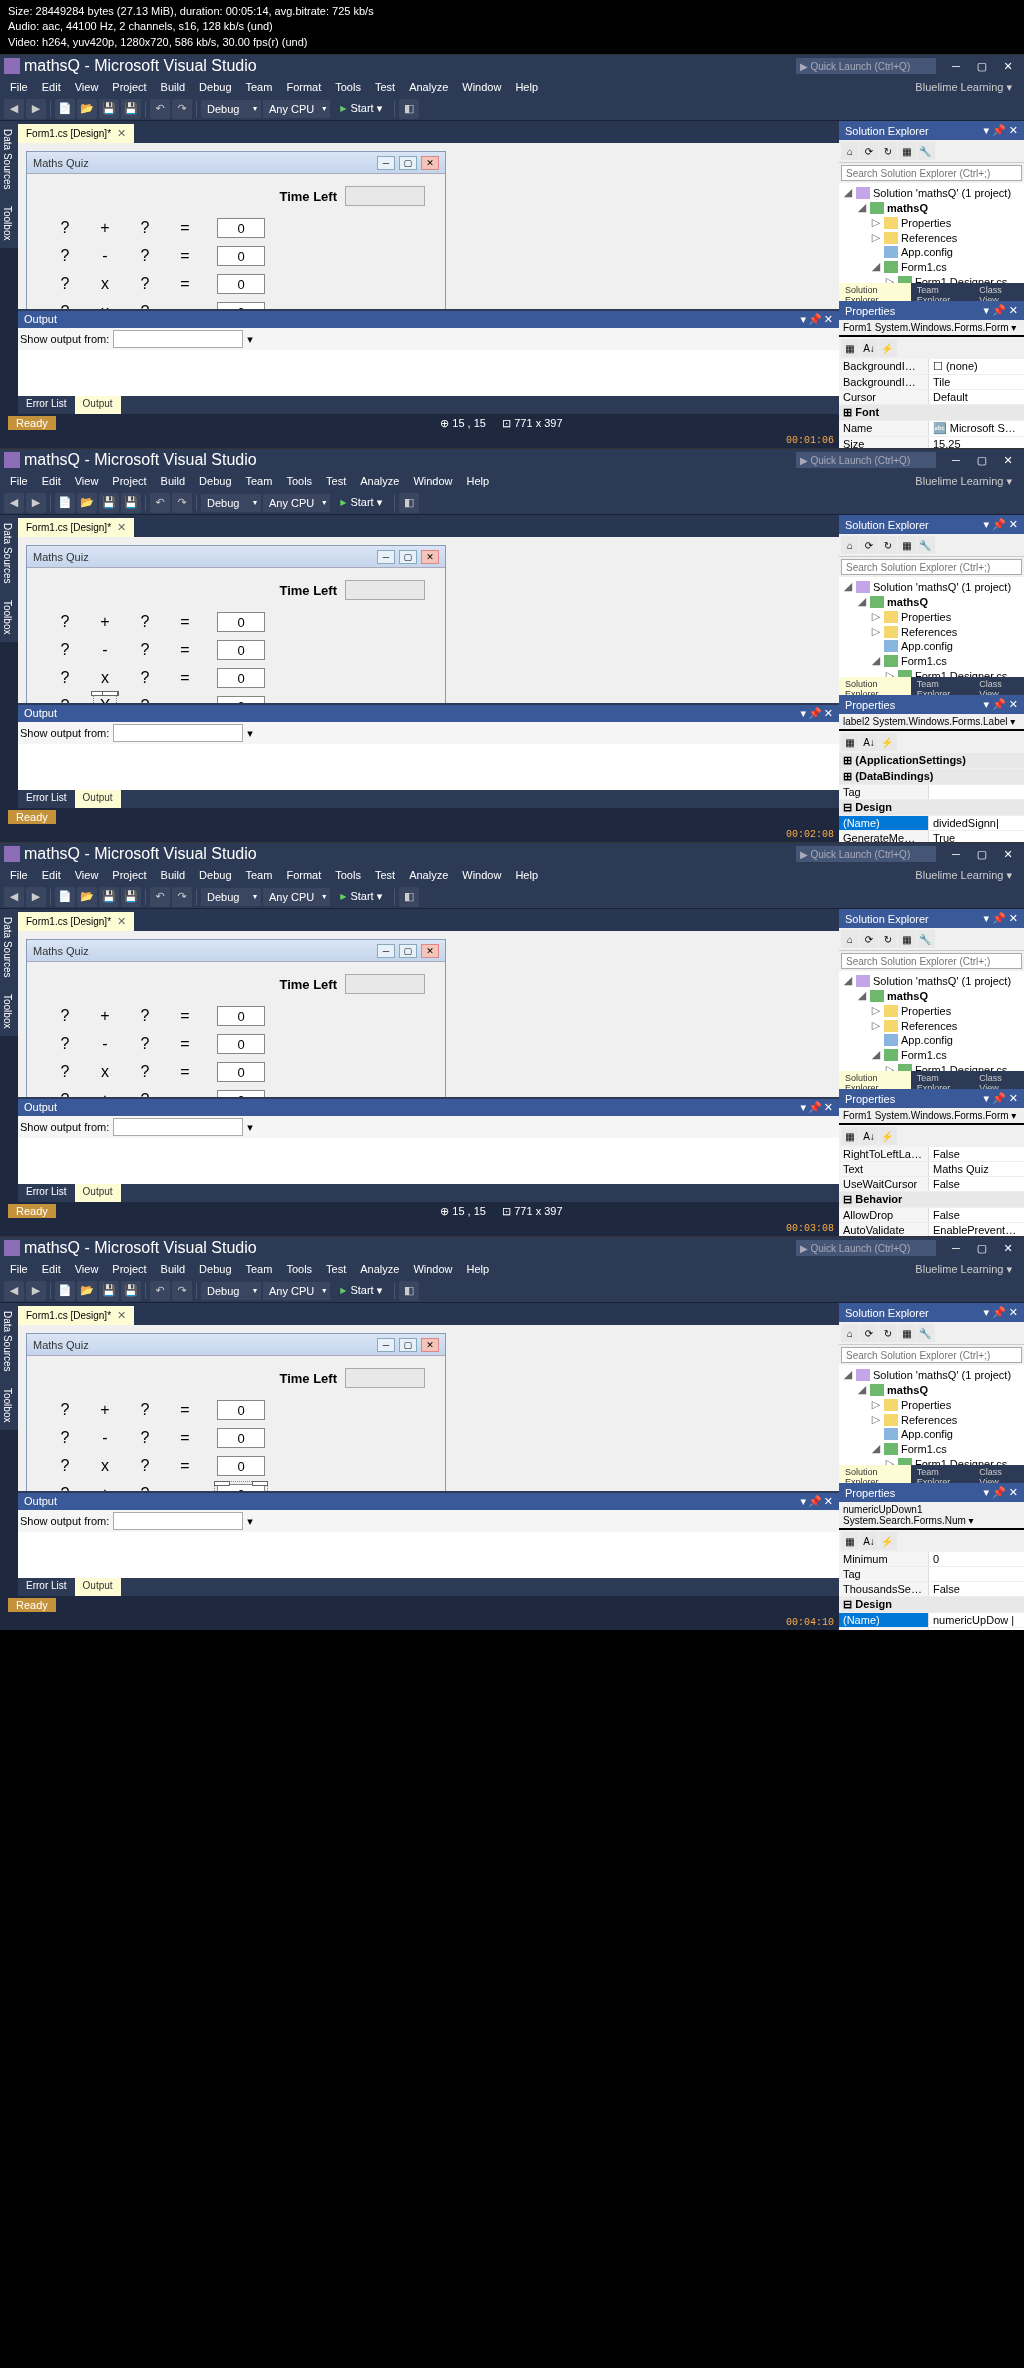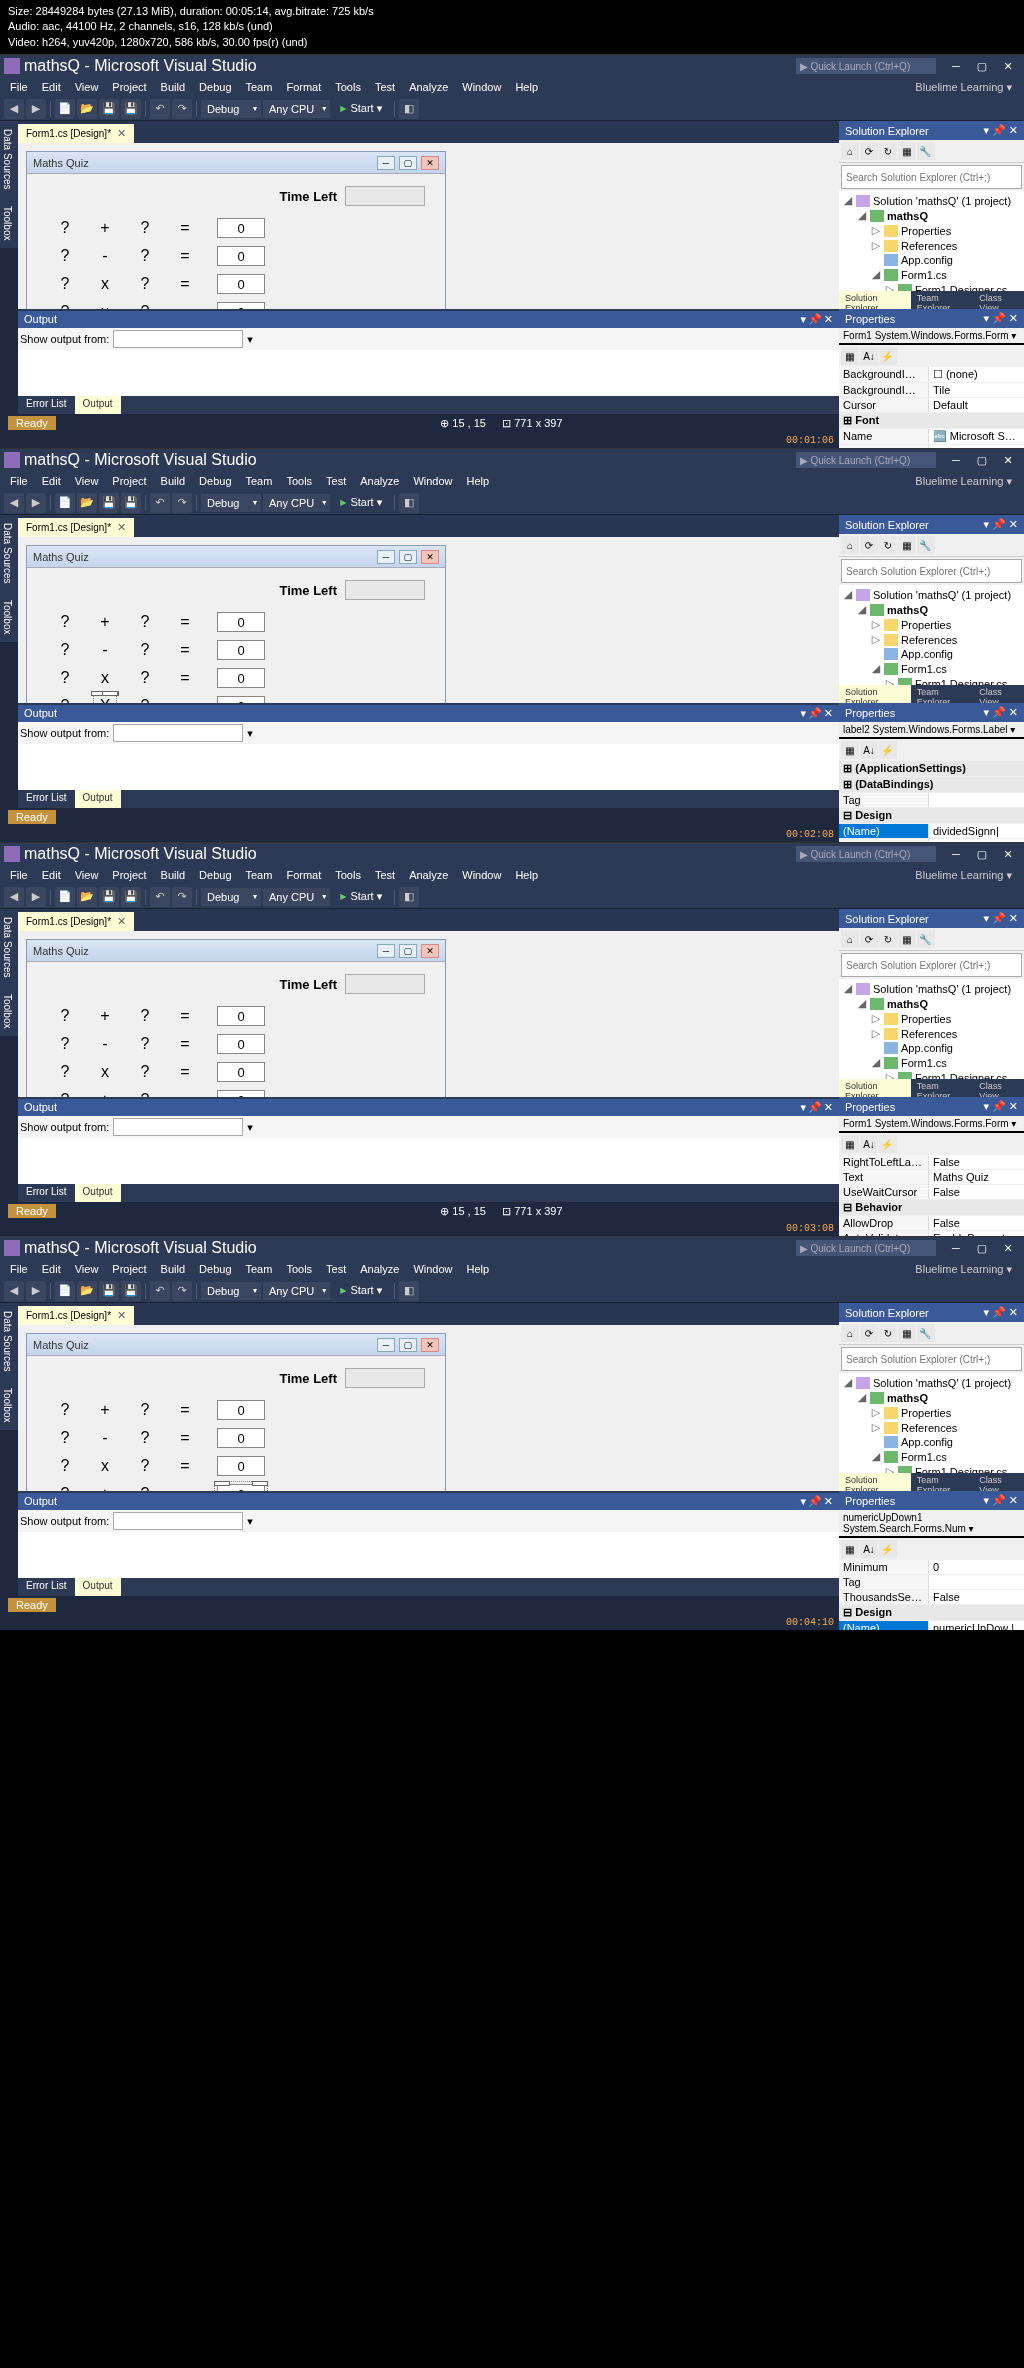--- a/index.html
+++ b/index.html
@@ -53,21 +53,21 @@
 .output-toolbar{display:flex;align-items:center;gap:4px;padding:2px;background:#f5f5f5}
 .output-combo{width:130px;height:18px;background:#fff;border:1px solid #aaa}
 .bottom-tabs{background:#2d3a56;display:flex;height:18px}
 .btab{padding:2px 8px;color:#fff;font-size:10px;cursor:pointer}
 .btab.active{background:#fefcd5;color:#333}
 .right-panels{width:185px;display:flex;flex-direction:column;background:#f9a8d4}
 .panel-title{background:#3a5998;color:#fff;padding:3px 6px;display:flex;justify-content:space-between;align-items:center;font-size:11px}
 .sol-toolbar{background:#f0f0f0;padding:2px;display:flex;gap:1px;border-bottom:1px solid #ccc}
 .sol-tbtn{width:18px;height:18px;background:#e8e8e8;display:flex;align-items:center;justify-content:center;font-size:10px}
 .sol-search{background:#f0f0f0;padding:2px;display:flex}
-.sol-search input{flex:1;height:24px;border:1px solid #aaa;padding:0 4px;font-size:10px}
+.sol-search input{flex:1;height:16px;border:1px solid #aaa;padding:0 4px;font-size:10px}
 .tree{background:#fff;flex:1;padding:2px 4px;font-size:10px;overflow:auto;min-height:100px}
 .tree-node{padding:1px 0;display:flex;align-items:center;gap:3px;white-space:nowrap}
 .tree-node .exp{width:10px;text-align:center;color:#666;cursor:pointer}
 .tree-node .icon{width:14px;height:12px;display:inline-block}
 .icon-sol{background:#c4a6e8}
 .icon-proj{background:#6db86d;font-weight:bold}
 .icon-folder{background:#f5d76e}
 .icon-cs{background:#6db86d}
 .icon-config{background:#8ab5e0}
 .indent1{padding-left:14px}

